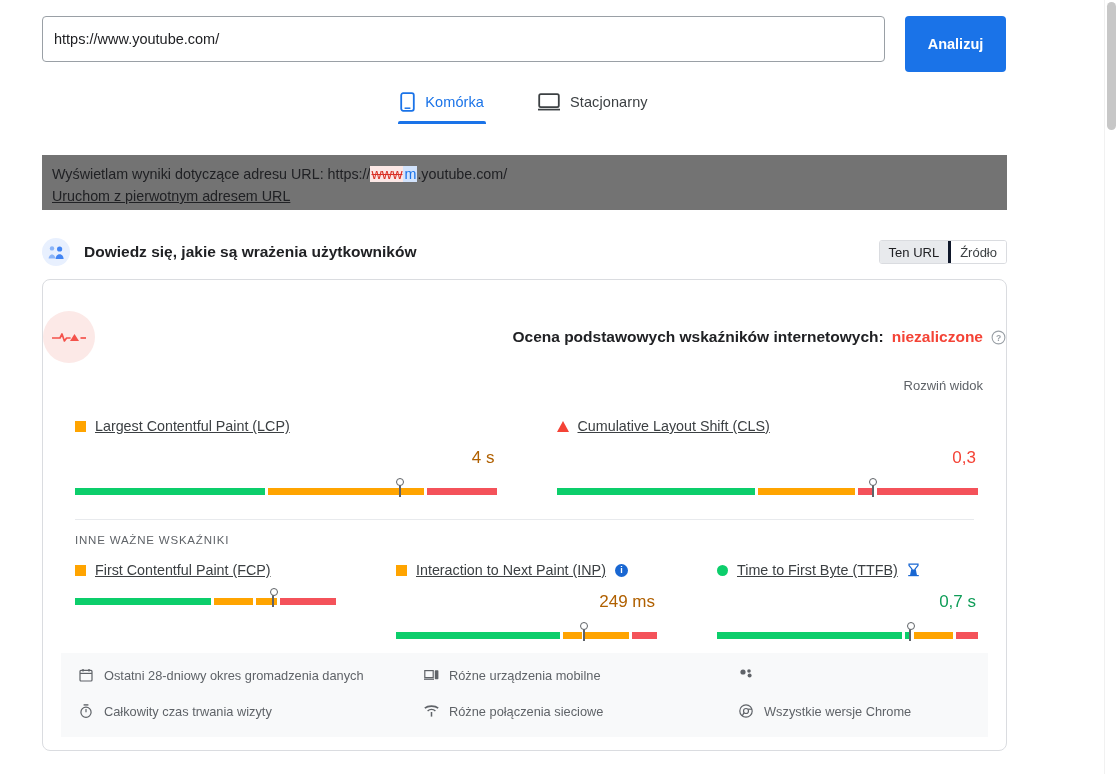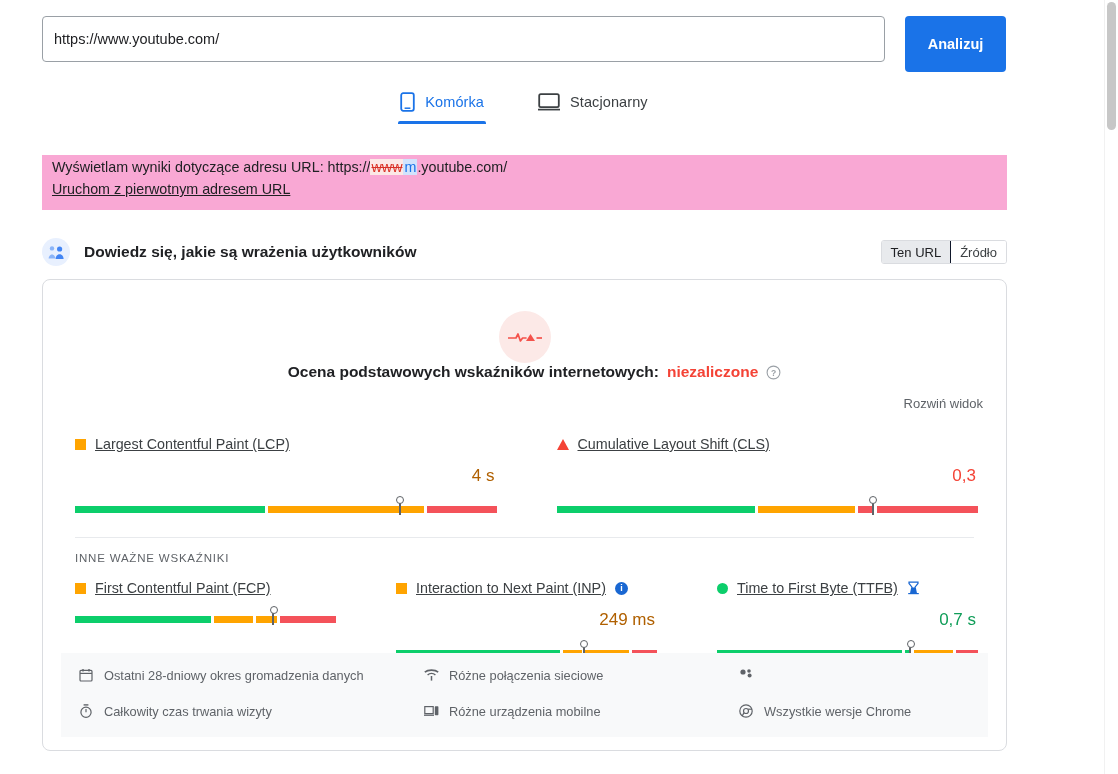--- a/index.html
+++ b/index.html
@@ -61,22 +61,22 @@
   .tab.active:after {
     content: ""; position: absolute; left: 0; right: 0; bottom: 0;
     height: 3px; background: #1a73e8; border-radius: 2px 2px 0 0;
   }
   .ico { display: inline-flex; align-items: center; justify-content: center; }
 
   
   .banner {
     position: absolute; left: 42px; top: 155px;
     width: 965px; height: 55px;
-    background: #f9a8d4;
-    padding: 2px 0 0 10px;
+    background: #737373;
+    padding: 9px 0 0 10px;
   }
   .banner-line1 { font-size: 14.3px; color: #202124; line-height: 20px; }
   .strike-www {
     color: #d93025; text-decoration: line-through;
     background: #fce8e6; padding: 0 1px;
   }
   .ins-m { color: #1a73e8; background: #d2e3fc; padding: 0 1px; }
   .banner-link {
     display: inline-block; margin-top: 2px;
     font-size: 14.3px; color: #202124;
@@ -103,34 +103,33 @@
   .seg-group {
     margin-left: auto; display: flex;
     border: 1px solid #dadce0; border-radius: 3px; overflow: hidden;
     height: 24px;
   }
   .seg {
     font-size: 13px; padding: 0 9px; display: flex; align-items: center;
     cursor: pointer; color: #3c4043; background: #fff;
   }
   .seg.sel { background: #e8eaed; color: #202124; }
-  .seg + .seg { border-left: 1px solid #0f172a; }
+  .seg + .seg { border-left: 3px solid #0f172a; }
 
   
   .card {
     position: absolute; left: 42px; top: 279px;
     width: 965px; height: 472px;
     border: 1px solid #dadce0; border-radius: 8px;
     background: #fff;
   }
 
   .assess-row {
     display: flex; align-items: center; justify-content: space-between;
     padding-top: 31px;
-    flex-direction: column;
   }
   .assess-circle {
     width: 52px; height: 52px; border-radius: 50%;
     background: #fce9e7;
     display: flex; align-items: center; justify-content: center;
     flex: 0 0 52px;
   }
   .assess-text {
     margin-left: 20px; font-size: 15.5px; font-weight: bold; color: #202124;
     display: flex; align-items: center; gap: 8px;
@@ -442,36 +441,36 @@
             </svg>
           </span>
           <span>Całkowity czas trwania wizyty</span>
         </div>
       </div>
 
       <div class="fcol c2">
         <div class="frow">
           <span class="fico">
             <svg width="15" height="14" viewBox="0 0 15 14">
+              <rect x="0.8" y="2.6" width="8.4" height="7" fill="none" stroke="#5f6368" stroke-width="1.2"></rect>
+              <line x1="0" y1="11.2" x2="10" y2="11.2" stroke="#5f6368" stroke-width="1.3"></line>
+              <rect x="10.8" y="2.2" width="3.6" height="9" rx="0.7" fill="#5f6368"></rect>
+            </svg>
+          </span>
+          <span>Różne urządzenia mobilne</span>
+        </div>
+        <div class="frow">
+          <span class="fico">
+            <svg width="15" height="14" viewBox="0 0 15 14">
               <path d="M0.8 4.2 C4 1.4 11 1.4 14.2 4.2" fill="none" stroke="#5f6368" stroke-width="1.6"></path>
               <path d="M3.6 7 C5.8 5.1 9.2 5.1 11.4 7" fill="none" stroke="#5f6368" stroke-width="1.5"></path>
               <path d="M7.5 8 L7.5 12.6" stroke="#5f6368" stroke-width="1.5"></path>
             </svg>
           </span>
           <span>Różne połączenia sieciowe</span>
-        </div>
-        <div class="frow">
-          <span class="fico">
-            <svg width="15" height="14" viewBox="0 0 15 14">
-              <rect x="0.8" y="2.6" width="8.4" height="7" fill="none" stroke="#5f6368" stroke-width="1.2"></rect>
-              <line x1="0" y1="11.2" x2="10" y2="11.2" stroke="#5f6368" stroke-width="1.3"></line>
-              <rect x="10.8" y="2.2" width="3.6" height="9" rx="0.7" fill="#5f6368"></rect>
-            </svg>
-          </span>
-          <span>Różne urządzenia mobilne</span>
         </div>
       </div>
 
       <div class="fcol">
         <div class="frow">
           <span class="fico">
             <svg width="15" height="14" viewBox="0 0 15 14">
               <circle cx="4" cy="4" r="2.6" fill="#5f6368"></circle>
               <circle cx="10" cy="3" r="1.8" fill="#5f6368"></circle>
               <circle cx="10.6" cy="7.6" r="2" fill="#5f6368"></circle>

